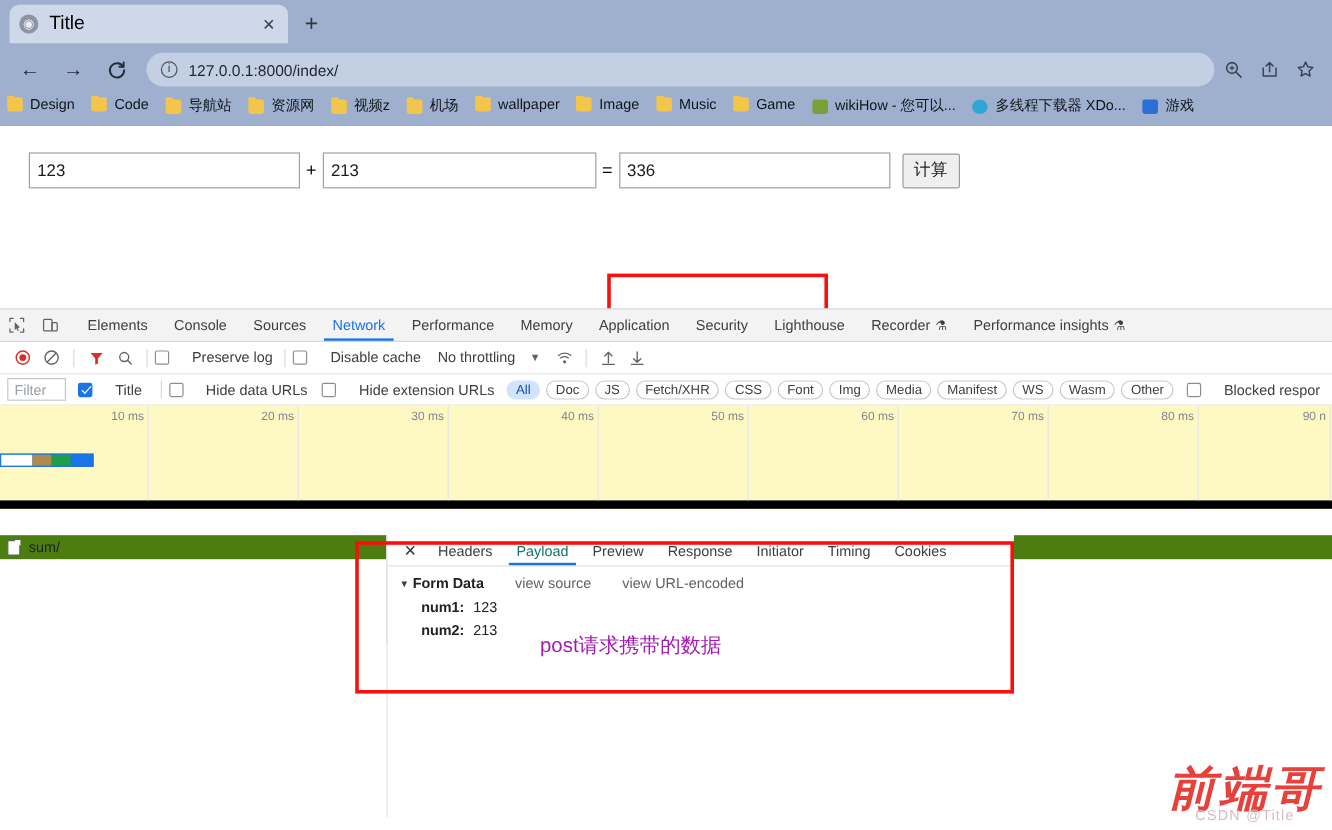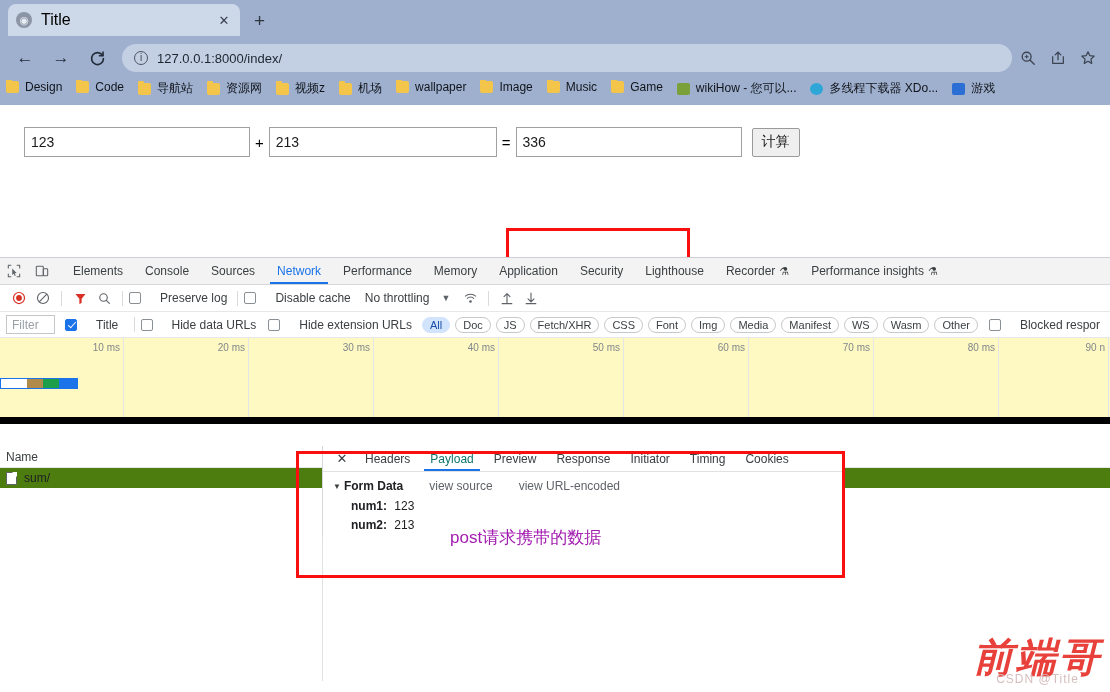--- a/index.html
+++ b/index.html
@@ -490,23 +490,20 @@
       </div>
     <div class="ov-bar" style="width:78px">
       <i style="width:26px;background:#ffffff"></i>
       <i style="width:16px;background:#b08a4a"></i>
       <i style="width:16px;background:#1e9d4b"></i>
       <i style="width:18px;background:#1a73e8"></i>
     </div>
   </div>
 
   <div class="requests">
-    <div class="req-head">
-      <span>Name</span>
-    </div>
     <div class="req-row">
       <span class="doc-ico"></span>
       <span>sum/</span>
     </div>
     <div class="col-divider"></div>
 
     <div class="payload-panel">
       <div class="pl-tabbar">
         <span class="pl-close">✕</span>
         <span class="pl-tab">Headers</span>

